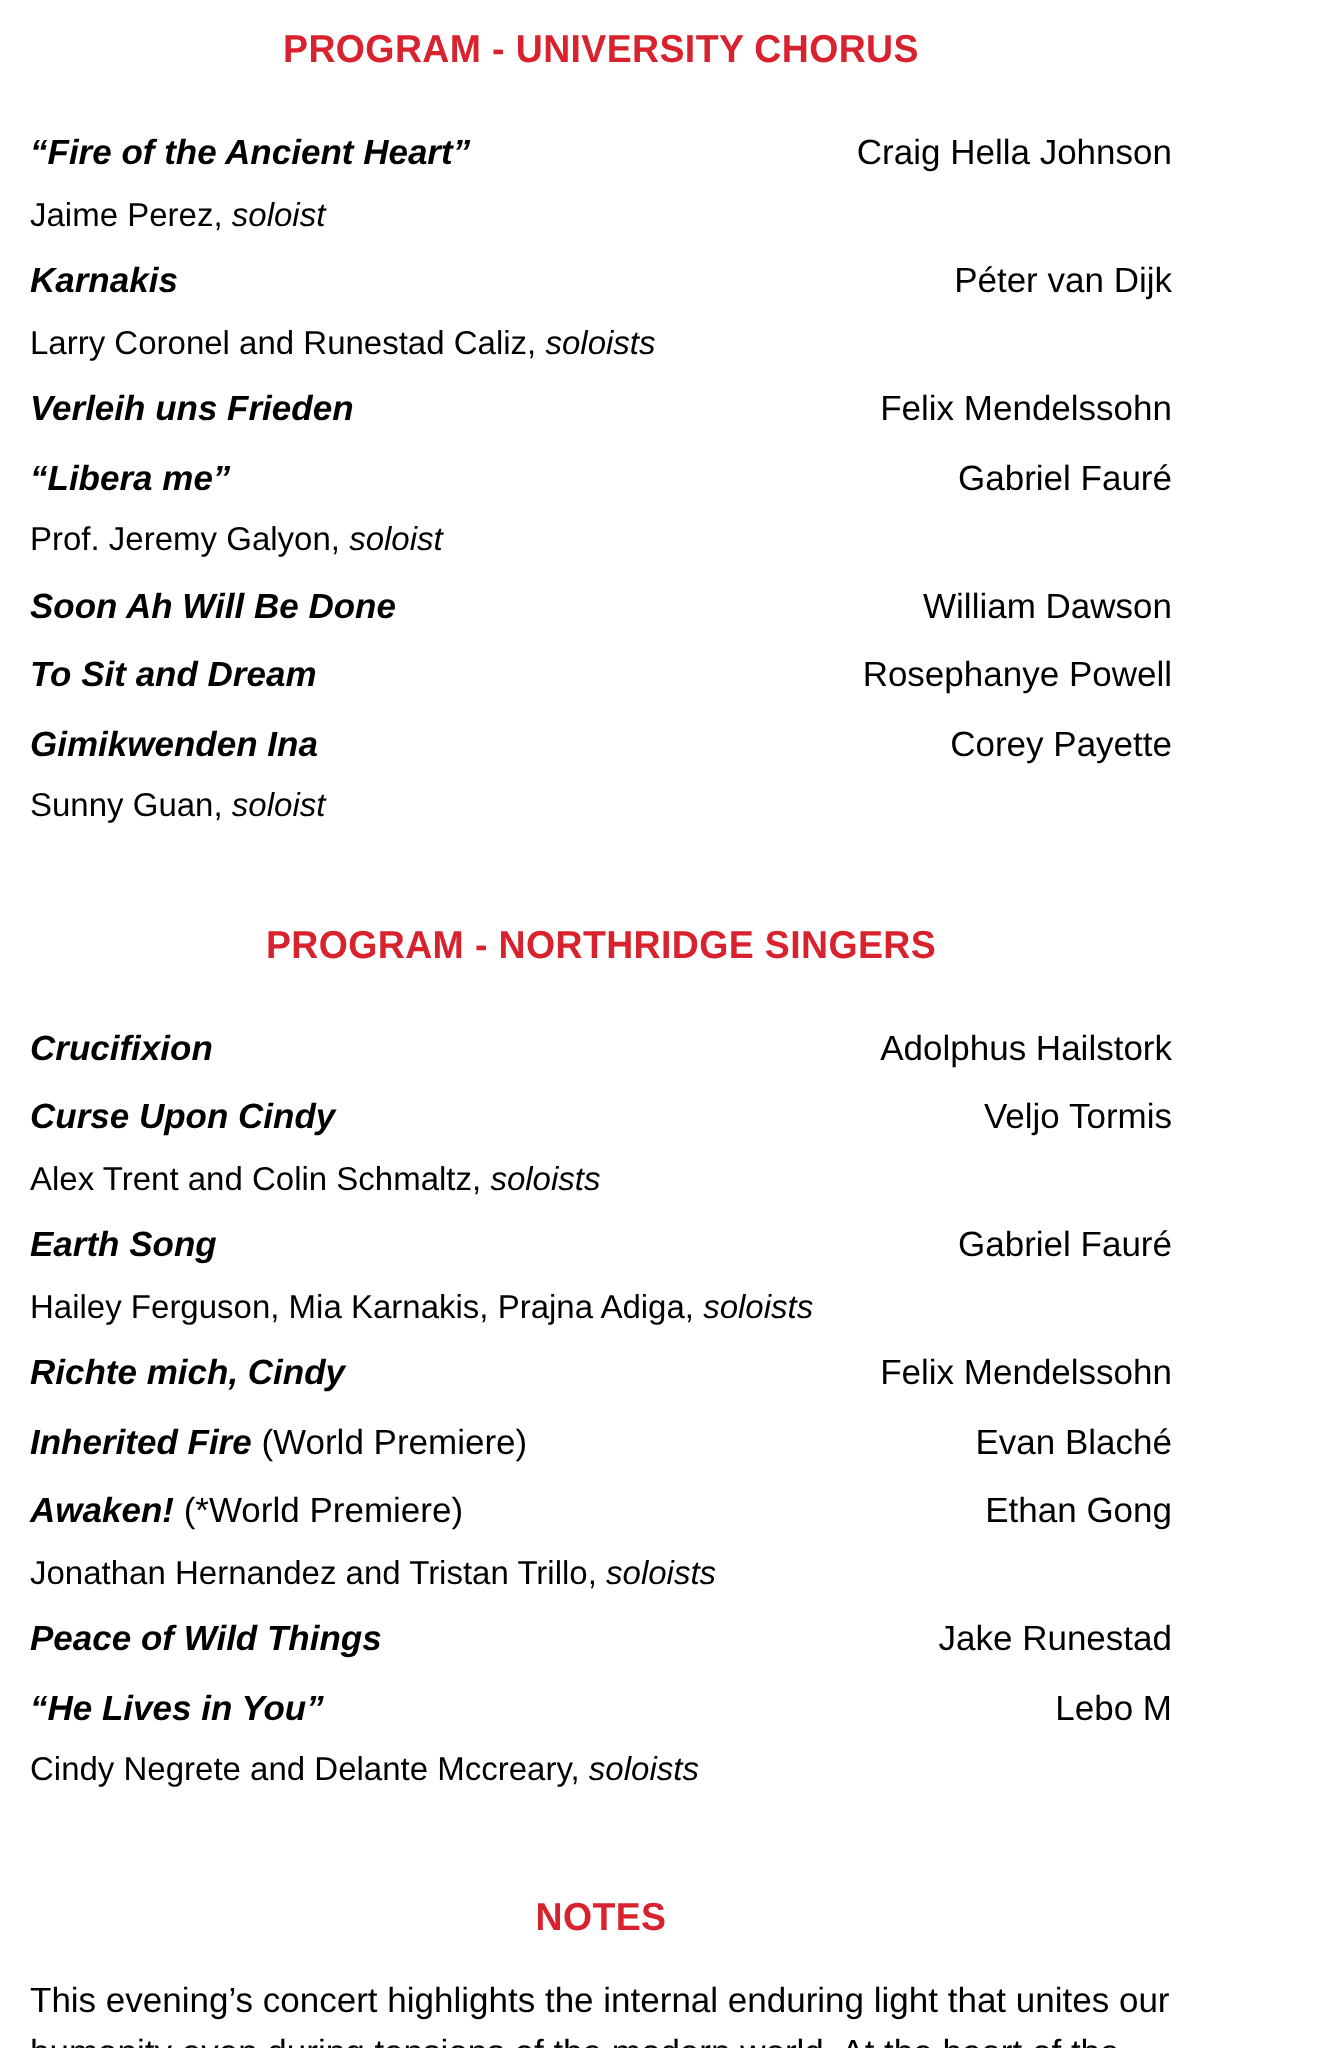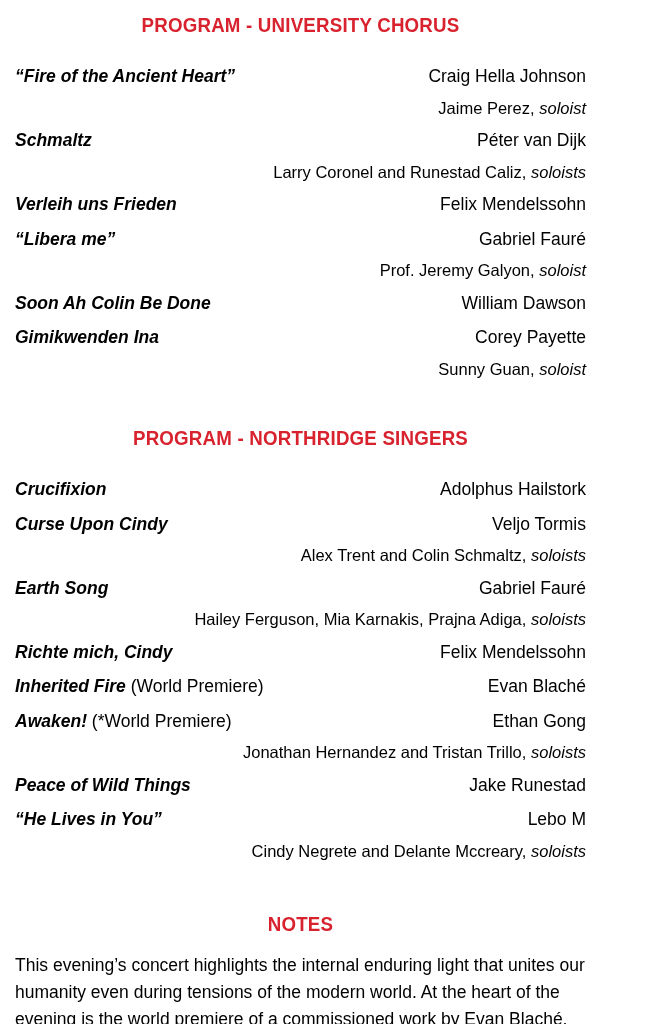--- a/index.html
+++ b/index.html
@@ -65,21 +65,21 @@
   }
   .entry-composer {
     font-weight: normal;
     font-style: normal;
     white-space: nowrap;
     text-align: right;
   }
 
   
   .soloist-line {
-    text-align: right;
+    text-align: left;
     font-size: 16.5px;
     line-height: 1.0;
     margin: -3px 0 16px 0;
   }
   .soloist-line .role {
     font-style: italic;
   }
 
   
   .gap-after-program-one { height: 34px; }
@@ -101,36 +101,40 @@
 
     <div>
       <div class="section-heading chorus">PROGRAM - UNIVERSITY CHORUS</div>
       <div class="entries">
           <div class="entry-row">
             <div class="entry-title"><span>“Fire of the Ancient Heart”</span></div>
             <div class="entry-composer">Craig Hella Johnson</div>
           </div>
           <div class="soloist-line"><span>Jaime Perez,</span> <span class="role">soloist</span></div>
           <div class="entry-row">
-            <div class="entry-title"><span>Schmaltz</span></div>
+            <div class="entry-title"><span>Karnakis</span></div>
             <div class="entry-composer">Péter van Dijk</div>
           </div>
           <div class="soloist-line"><span>Larry Coronel and Runestad Caliz,</span> <span class="role">soloists</span></div>
           <div class="entry-row">
             <div class="entry-title"><span>Verleih uns Frieden</span></div>
             <div class="entry-composer">Felix Mendelssohn</div>
           </div>
           <div class="entry-row">
             <div class="entry-title"><span>“Libera me”</span></div>
             <div class="entry-composer">Gabriel Fauré</div>
           </div>
           <div class="soloist-line"><span>Prof. Jeremy Galyon,</span> <span class="role">soloist</span></div>
           <div class="entry-row">
-            <div class="entry-title"><span>Soon Ah Colin Be Done</span></div>
+            <div class="entry-title"><span>Soon Ah Will Be Done</span></div>
             <div class="entry-composer">William Dawson</div>
+          </div>
+          <div class="entry-row">
+            <div class="entry-title"><span>To Sit and Dream</span></div>
+            <div class="entry-composer">Rosephanye Powell</div>
           </div>
           <div class="entry-row">
             <div class="entry-title"><span>Gimikwenden Ina</span></div>
             <div class="entry-composer">Corey Payette</div>
           </div>
           <div class="soloist-line"><span>Sunny Guan,</span> <span class="role">soloist</span></div>
         </div>
     </div>
 
     <div class="gap-after-program-one"></div>

